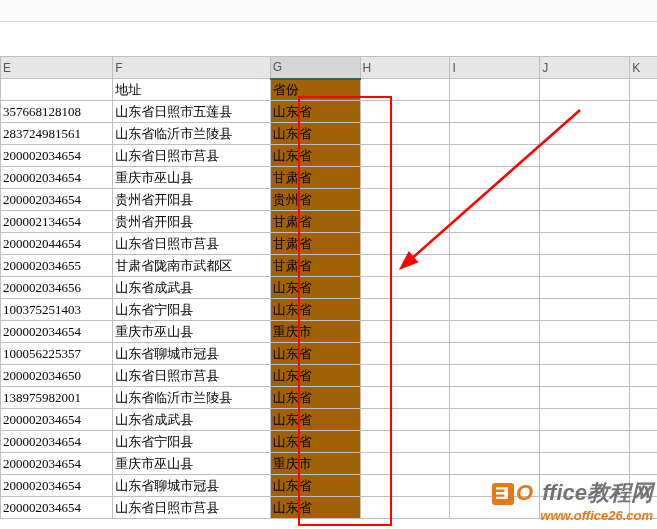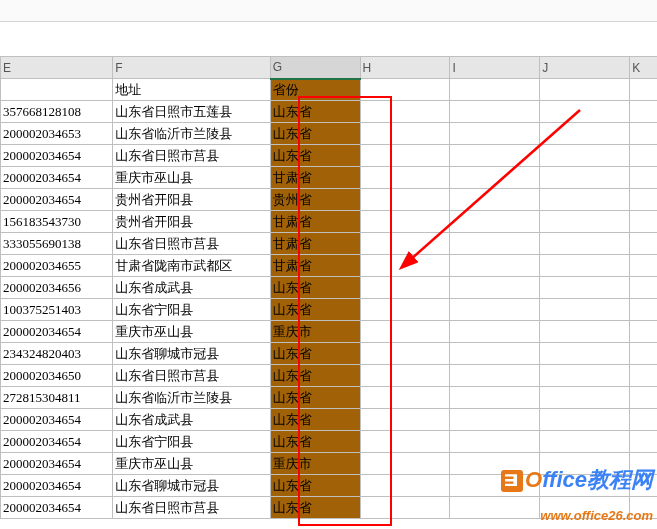--- a/index.html
+++ b/index.html
@@ -71,27 +71,26 @@
     bottom: 6px;
     font-family: "Microsoft YaHei", Arial, sans-serif;
     text-align: right;
   }
   .wm-top {
     font-size: 22px;
     font-weight: bold;
     font-style: italic;
   }
   .wm-top .o1 { color: #e67817; }
-  .wm-top .rest { color: #3b82f6; }
+  .wm-top .rest { color: #737373; margin-left: 9px; }
   .wm-bot {
     font-size: 13px;
     color: #e67817;
     font-weight: bold;
     font-style: italic;
-    margin-top: 13px;
   }
   .wm-icon {
     display: inline-block;
     width: 22px; height: 22px;
     background: #e67817;
     border-radius: 3px;
     vertical-align: middle;
     margin-right: 2px;
     position: relative;
   }
@@ -144,21 +143,21 @@
       <tr>
         <td>357668128108</td>
         <td>山东省日照市五莲县</td>
         <td class="sel-col">山东省</td>
         <td></td>
         <td></td>
         <td></td>
         <td></td>
       </tr>
       <tr>
-        <td>200002034653</td>
+        <td>283724981561</td>
         <td>山东省临沂市兰陵县</td>
         <td class="sel-col">山东省</td>
         <td></td>
         <td></td>
         <td></td>
         <td></td>
       </tr>
       <tr>
         <td>200002034654</td>
         <td>山东省日照市莒县</td>
@@ -180,30 +179,30 @@
       <tr>
         <td>200002034654</td>
         <td>贵州省开阳县</td>
         <td class="sel-col">贵州省</td>
         <td></td>
         <td></td>
         <td></td>
         <td></td>
       </tr>
       <tr>
-        <td>156183543730</td>
+        <td>200002134654</td>
         <td>贵州省开阳县</td>
         <td class="sel-col">甘肃省</td>
         <td></td>
         <td></td>
         <td></td>
         <td></td>
       </tr>
       <tr>
-        <td>333055690138</td>
+        <td>200002044654</td>
         <td>山东省日照市莒县</td>
         <td class="sel-col">甘肃省</td>
         <td></td>
         <td></td>
         <td></td>
         <td></td>
       </tr>
       <tr>
         <td>200002034655</td>
         <td>甘肃省陇南市武都区</td>
@@ -234,39 +233,39 @@
       <tr>
         <td>200002034654</td>
         <td>重庆市巫山县</td>
         <td class="sel-col">重庆市</td>
         <td></td>
         <td></td>
         <td></td>
         <td></td>
       </tr>
       <tr>
-        <td>234324820403</td>
+        <td>100056225357</td>
         <td>山东省聊城市冠县</td>
         <td class="sel-col">山东省</td>
         <td></td>
         <td></td>
         <td></td>
         <td></td>
       </tr>
       <tr>
         <td>200002034650</td>
         <td>山东省日照市莒县</td>
         <td class="sel-col">山东省</td>
         <td></td>
         <td></td>
         <td></td>
         <td></td>
       </tr>
       <tr>
-        <td>272815304811</td>
+        <td>138975982001</td>
         <td>山东省临沂市兰陵县</td>
         <td class="sel-col">山东省</td>
         <td></td>
         <td></td>
         <td></td>
         <td></td>
       </tr>
       <tr>
         <td>200002034654</td>
         <td>山东省成武县</td>

